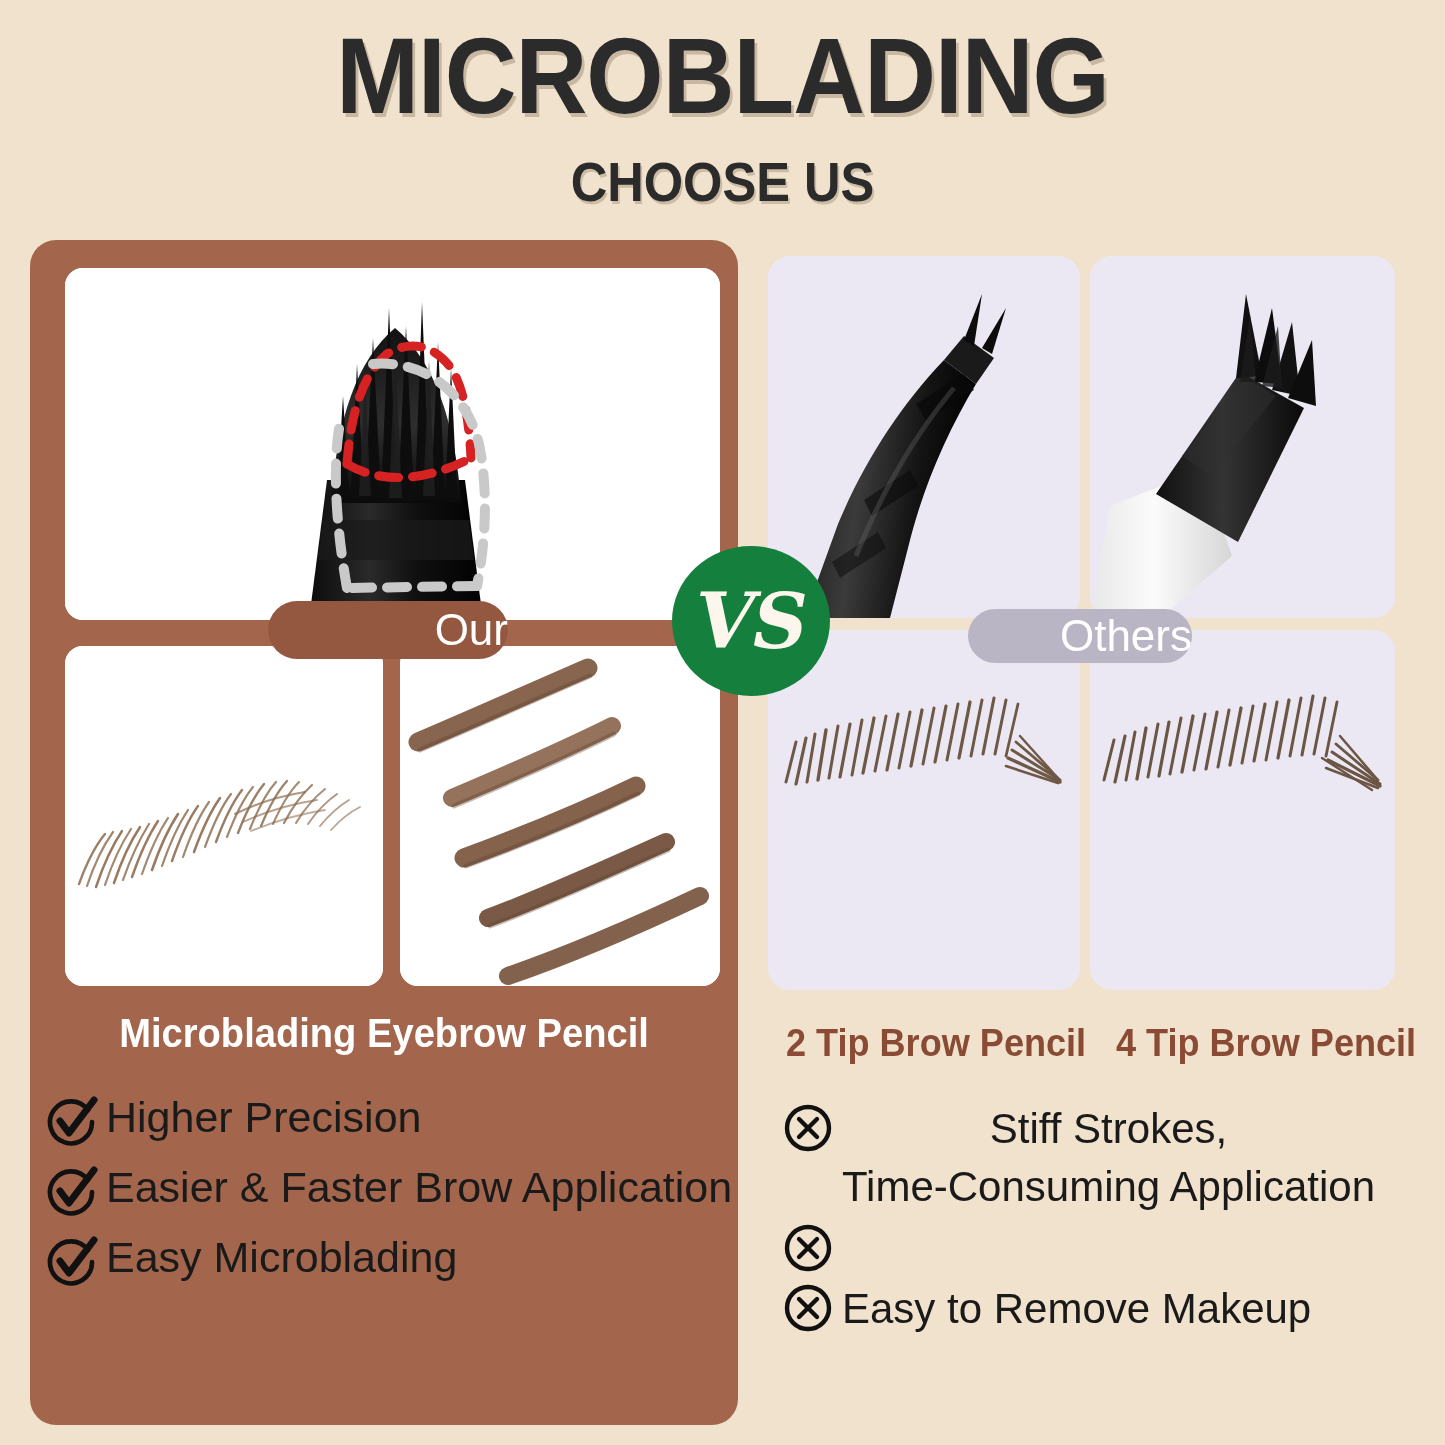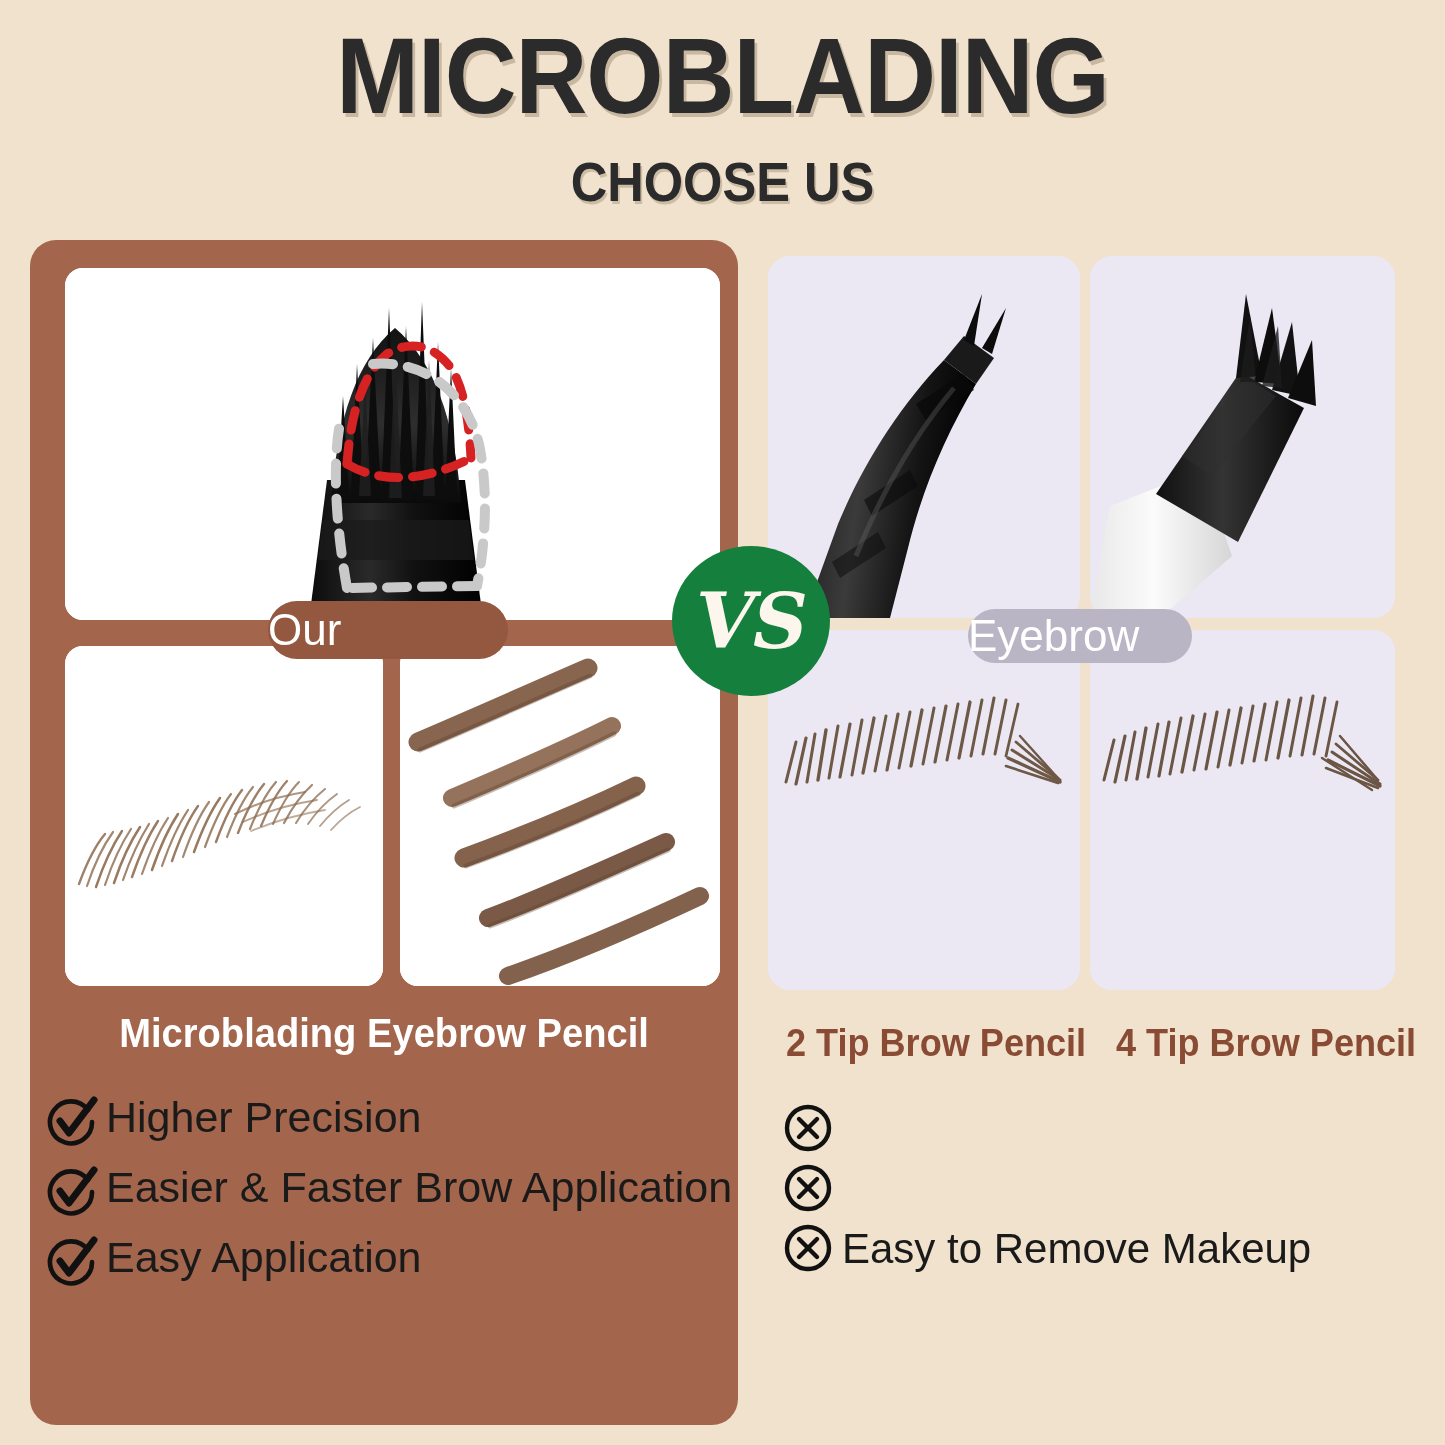--- a/index.html
+++ b/index.html
@@ -60,21 +60,21 @@
   
   .rcard{position:absolute;background:#ebe8f4;border-radius:22px;overflow:hidden;}
   .rcard-pen2{left:768px;top:256px;width:312px;height:362px;}
   .rcard-pen4{left:1090px;top:256px;width:305px;height:362px;}
   .rcard-str2{left:768px;top:630px;width:312px;height:360px;}
   .rcard-str4{left:1090px;top:630px;width:305px;height:360px;}
 
   
   .pill{
     position:absolute;
-    display:flex;align-items:center;justify-content:flex-start;
+    display:flex;align-items:center;justify-content:flex-end;
     color:#ffffff;
     font-size:44px;
     border-radius:40px;
     z-index:6;
   }
   .pill-our{left:268px;top:601px;width:240px;height:58px;background:#94573f;}
   .pill-others{left:968px;top:609px;width:224px;height:54px;background:#b9b5c4;}
 
   .vs-badge{
     position:absolute;left:672px;top:546px;width:158px;height:150px;
@@ -365,21 +365,21 @@
       <path d="M232 128 L282 160" stroke-width="2.4"></path>
     </g>
   </svg>
 </div>
 
 <div class="pill pill-our">
   <span>Our</span>
 </div>
 
 <div class="pill pill-others">
-  <span>Eyebrow</span>
+  <span>Others</span>
 </div>
 
 <div class="vs-badge">
   <span class="vs-text">VS</span>
 </div>
 
 <div class="list-left">
 
   <div class="li">
     <span class="li-icon">
@@ -401,38 +401,40 @@
     <span class="li-text">Easier &amp; Faster Brow Application</span>
   </div>
 
   <div class="li">
     <span class="li-icon">
       <svg width="56" height="56" viewBox="0 0 56 56">
         <path d="M44 18 A21 21 0 1 0 48 30" fill="none" stroke="#111" stroke-width="4.6" stroke-linecap="round"></path>
         <path d="M16 29 L25 41 L50 8" fill="none" stroke="#111" stroke-width="7" stroke-linecap="round" stroke-linejoin="round"></path>
       </svg>
     </span>
-    <span class="li-text">Easy Application</span>
+    <span class="li-text">Easy Microblading</span>
   </div>
 
 
 </div>
 
 <div class="oth-head oth-head-2">2 Tip Brow Pencil</div>
 <div class="oth-head oth-head-4">4 Tip Brow Pencil</div>
 
 <div class="list-right">
 
   <div class="li">
     <span class="li-icon">
       <svg width="56" height="56" viewBox="0 0 56 56">
         <circle cx="28" cy="28" r="21" fill="none" stroke="#111" stroke-width="4.4"></circle>
         <path d="M19 19 L37 37 M37 19 L19 37" fill="none" stroke="#111" stroke-width="4.4" stroke-linecap="round"></path>
       </svg>
     </span>
+    <span class="li-text">Stiff Strokes,
+Time-Consuming Application</span>
   </div>
 
   <div class="li">
     <span class="li-icon">
       <svg width="56" height="56" viewBox="0 0 56 56">
         <circle cx="28" cy="28" r="21" fill="none" stroke="#111" stroke-width="4.4"></circle>
         <path d="M19 19 L37 37 M37 19 L19 37" fill="none" stroke="#111" stroke-width="4.4" stroke-linecap="round"></path>
       </svg>
     </span>
   </div>

